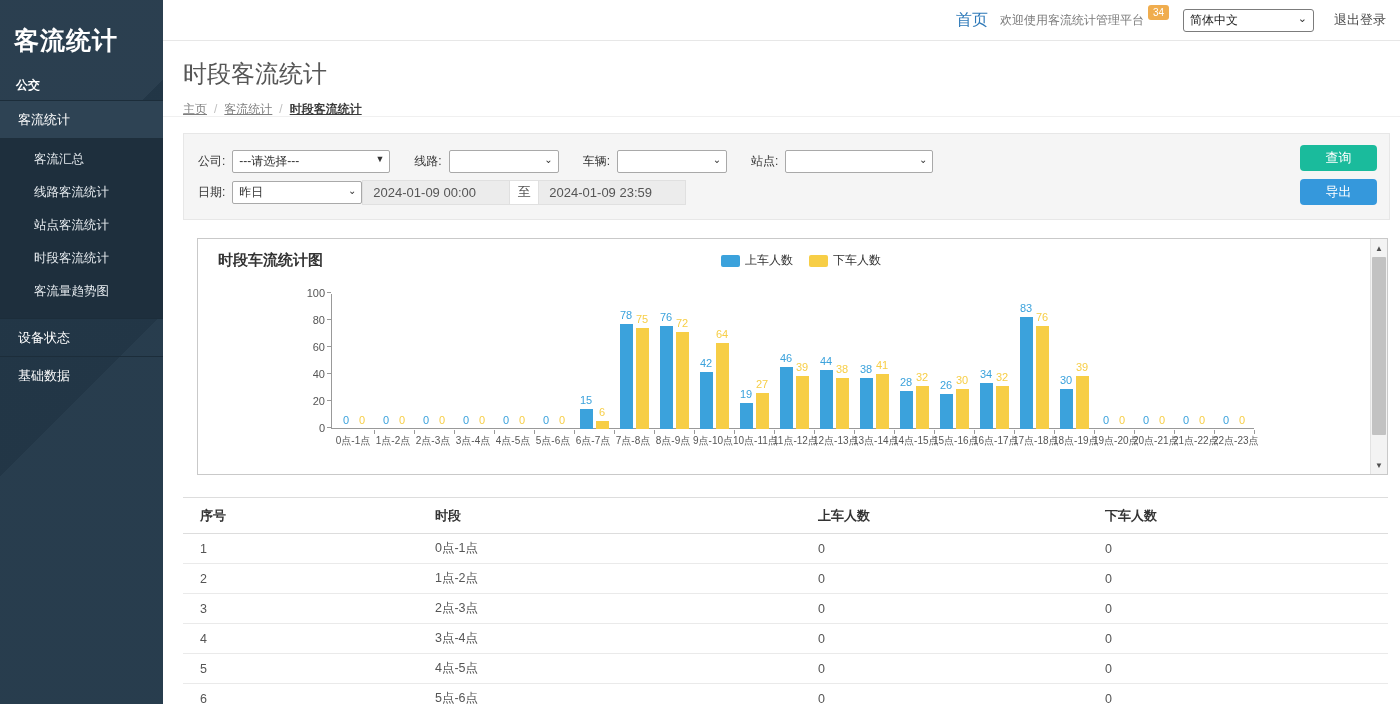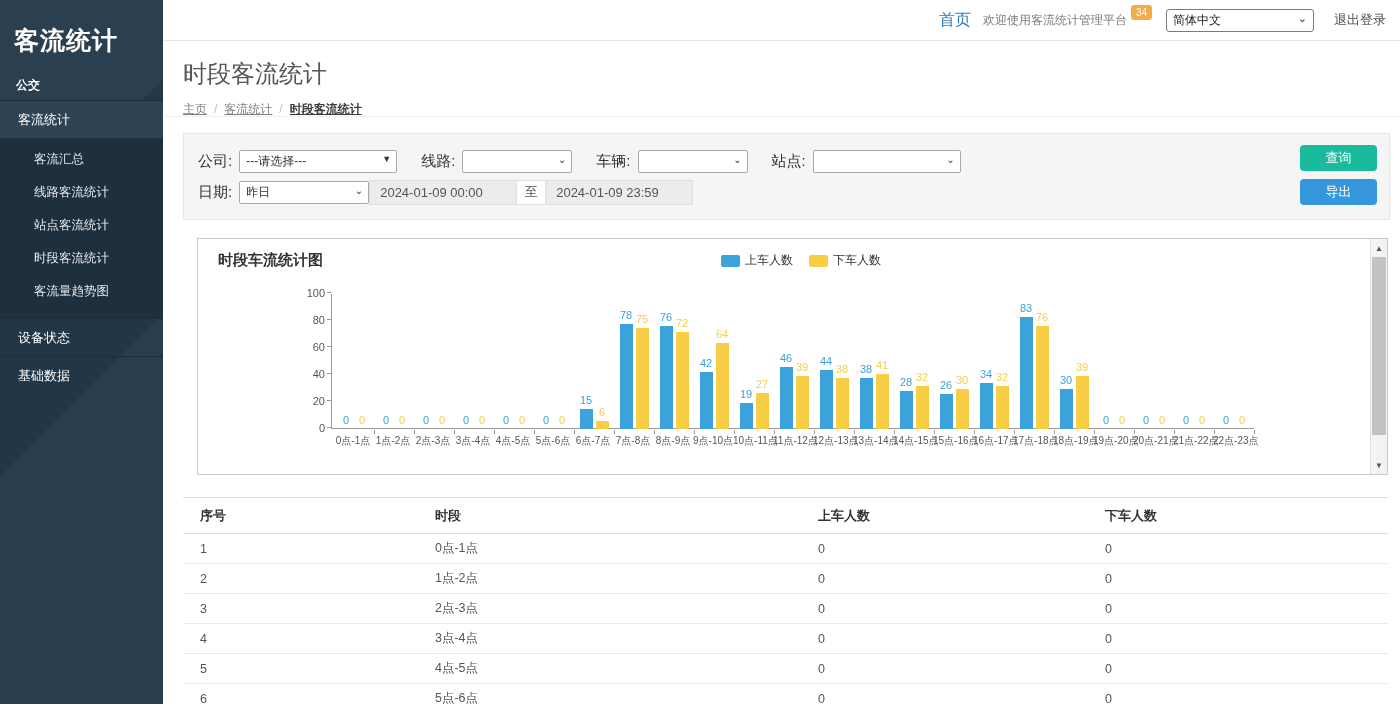--- a/index.html
+++ b/index.html
@@ -23,40 +23,40 @@
 
   
   .main { flex:1; display:flex; flex-direction:column; background:#fff; min-width:0; }
 
   .topbar { height:41px; flex:none; display:flex; align-items:center; justify-content:flex-end;
     padding-right:14px; border-bottom:1px solid #e7e7e7; background:#fff; }
   .home-link { color:#2e79b8; font-size:16px; margin-right:12px; cursor:pointer; }
   .welcome { color:#7a7a7a; font-size:12px; }
   .badge { display:inline-block; background:#f0ad4e; color:#fff; font-size:10px; border-radius:3px;
     padding:2px 5px; margin:0 14px 0 4px; position:relative; top:-8px; }
-  .lang-wrap { position:relative; width:148px; height:23px; margin-right:20px; }
+  .lang-wrap { position:relative; width:131px; height:23px; margin-right:20px; }
   .lang-wrap select { width:100%; height:100%; font-size:12px; color:#222; border:1px solid #7c7c7c;
     border-radius:3px; background:#fff; appearance:none; -webkit-appearance:none; padding:0 6px;
     font-family:"Liberation Sans","DejaVu Sans",sans-serif; }
   .lang-wrap .sel-caret { position:absolute; right:7px; top:3px; font-size:11px; color:#333; pointer-events:none; }
   .logout { color:#4a4a4a; font-size:13px; cursor:pointer; }
 
   .page-head { padding:17px 0 0 20px; height:76px; flex:none; border-bottom:1px solid #f0f0f0; background:#fff; }
   .page-title { font-size:24px; font-weight:normal; color:#565656; }
   .breadcrumb { margin-top:11px; font-size:12px; color:#808080; }
   .breadcrumb .crumb { color:#808080; cursor:pointer;text-decoration:underline; }
   .breadcrumb .crumb.last { color:#3c3c3c; font-weight:bold; cursor:default; }
   .breadcrumb .sep { color:#c0c0c0; margin:0 7px; }
 
   .content { flex:1; padding:16px 10px 0 20px; overflow:hidden; }
 
   
   .filter-card { position:relative; background:#f5f5f5; border:1px solid #e7e7e7; padding:10px 14px; }
   .frow { display:flex; align-items:center; height:28px; margin:3px 0; }
-  .flabel { font-size:15px; color:#333; margin-right:7px; white-space:nowrap; }
+  .flabel { font-size:12px; color:#333; margin-right:7px; white-space:nowrap; }
   .selwrap { position:relative; margin-right:24px; height:23px; }
   .selwrap select { width:100%; height:100%; border:1px solid #a9a9a9; border-radius:2px; background:#fff;
     font-size:12px; color:#333; appearance:none; -webkit-appearance:none; padding:0 16px 0 6px;
     font-family:"Liberation Sans","DejaVu Sans",sans-serif; }
   .selwrap .sel-caret { position:absolute; right:6px; top:4px; font-size:10px; color:#333; pointer-events:none; }
   .date-input { height:25px; width:148px; background:#ececec; border:1px solid #e0e0e0; color:#555;
     font-size:13px; padding:0 10px; display:flex; align-items:center; }
   .date-sep { height:25px; width:28px; background:#fff; border:1px solid #e0e0e0; border-left:none; border-right:none;
     color:#555; font-size:13px; display:flex; align-items:center; justify-content:center; }
   .btn { position:absolute; right:12px; width:77px; height:26px; border:none; border-radius:4px; color:#fff;

